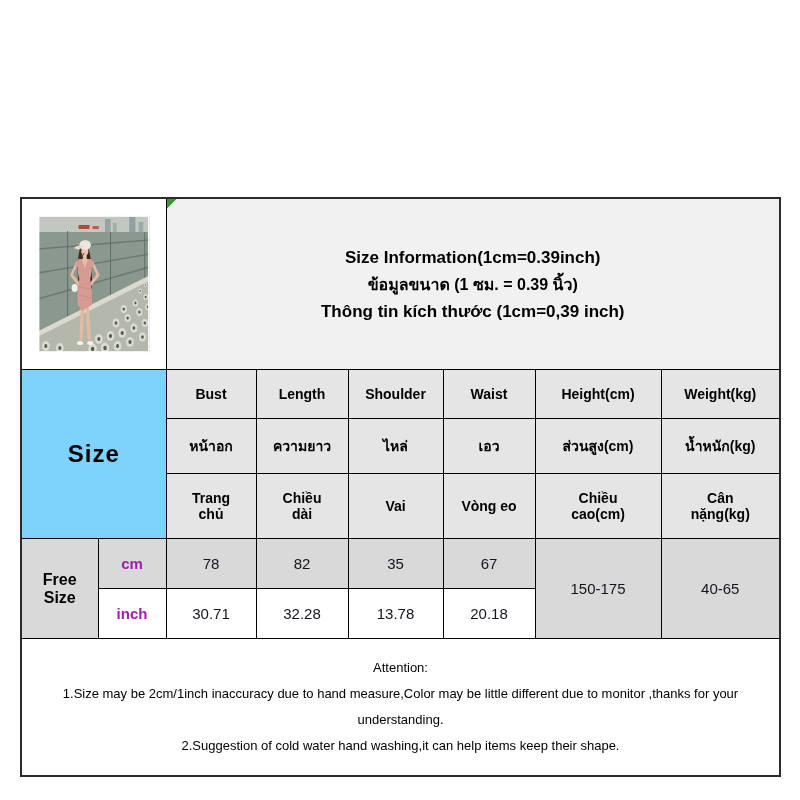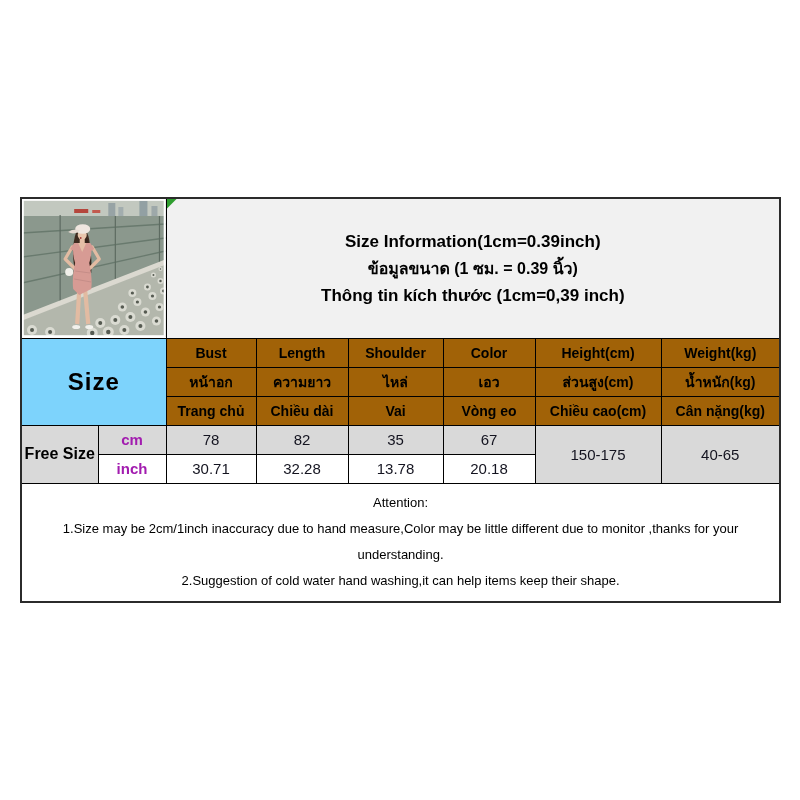--- a/index.html
+++ b/index.html
@@ -1,35 +1,35 @@
 <!DOCTYPE html>
 <html><head>
 <meta charset="utf-8">
 <style>
   html,body{margin:0;padding:0;background:#ffffff;}
   .canvas{position:relative;width:800px;height:800px;background:#ffffff;overflow:hidden;
           font-family:"Liberation Sans","DejaVu Sans",sans-serif;color:#111;}
   table.size-table{position:absolute;left:20px;top:197px;width:759px;
           border-collapse:collapse;table-layout:fixed;border:2px solid #2b2b2b;}
-  table.size-table td{border:1px solid #000;padding:0;text-align:center;vertical-align:middle;
+  table.size-table td{border:1px solid #000;padding:16px;text-align:center;vertical-align:middle;
           overflow:hidden;}
   
   tr.r-top{height:140px;}
   tr.r-hdr{height:29px;}
   tr.r-data{height:29px;}
   tr.r-note{height:119px;}
   
   td.photo-cell{background:#ffffff;}
   td.photo-cell svg{display:block;width:100%;height:138px;}
   td.title-cell{background:#f1f1f1;position:relative;}
   .flag{position:absolute;top:0;left:0;width:10px;height:10px;background:#2f9e2f;
         clip-path:polygon(0 0,100% 0,0 100%);}
   .title-line{font-weight:bold;font-size:17px;line-height:27px;color:#000;}
   .title-line.th{font-size:16px;}
-  td.hdr{background:#a16207;font-weight:bold;font-size:14px;color:#000;}
+  td.hdr{background:#e5e5e5;font-weight:bold;font-size:14px;color:#000;}
   td.size-cell{background:#7dd3fc;font-weight:bold;font-size:24px;color:#000;letter-spacing:1px;}
   td.freesize-cell{background:#d9d9d9;font-weight:bold;font-size:16px;color:#000;}
   td.unit{font-weight:bold;font-size:15px;color:#a21caf;}
   td.val{font-size:15px;color:#141420;}
   td.gray{background:#d9d9d9;}
   td.white{background:#ffffff;}
   td.attention-cell{background:#ffffff;text-align:left;vertical-align:top;
         font-size:13px;line-height:26px;color:#000;padding:2px 6px 0 4px;}
 </style>
 </head>
@@ -160,21 +160,21 @@
         <div class="title-line th">ข้อมูลขนาด (1 ซม. = 0.39 นิ้ว)</div>
         <div class="title-line">Thông tin kích thước (1cm=0,39 inch)</div>
       </td>
     </tr>
 
     <tr class="r-hdr">
       <td colspan="2" rowspan="3" class="size-cell">Size</td>
       <td class="hdr">Bust</td>
       <td class="hdr">Length</td>
       <td class="hdr">Shoulder</td>
-      <td class="hdr">Color</td>
+      <td class="hdr">Waist</td>
       <td class="hdr">Height(cm)</td>
       <td class="hdr">Weight(kg)</td>
     </tr>
 
     <tr class="r-hdr">
       <td class="hdr">หน้าอก</td>
       <td class="hdr">ความยาว</td>
       <td class="hdr">ไหล่</td>
       <td class="hdr">เอว</td>
       <td class="hdr">ส่วนสูง(cm)</td>

